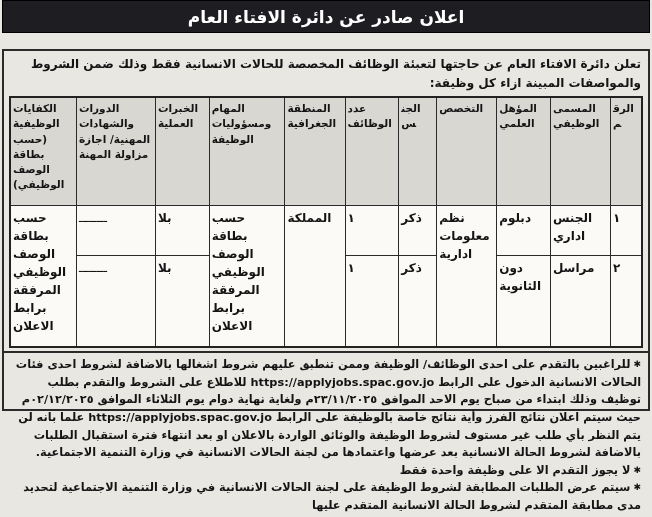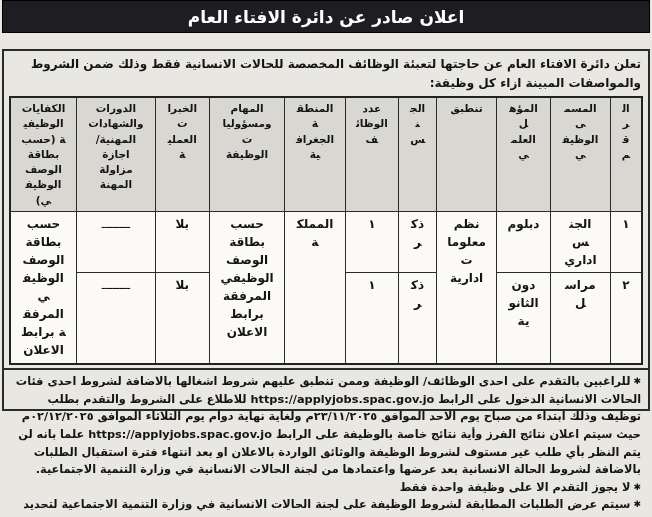--- a/index.html
+++ b/index.html
@@ -40,22 +40,22 @@
   table.jobs {
     width: calc(100% - 10px);
     margin: 2px 5px 3px 5px;
     border-collapse: collapse;
     table-layout: fixed;
     background: #fbfaf7;
     border: 2px solid #222;
   }
   table.jobs th, table.jobs td {
     border: 1.5px solid #2a2a2a;
-    padding: 3px 10px;
-    text-align: center;
+    padding: 3px 2px;
+    text-align: left;
     vertical-align: top;
     font-weight: bold;
     word-wrap: break-word;
   }
   table.jobs th {
     background: #d9d7d1;
     font-size: 10.5px;
     line-height: 1.45;
     height: 108px;
   }
@@ -107,21 +107,21 @@
         <col style="width:12%">
         <col style="width:8.5%">
         <col style="width:12.5%">
         <col style="width:10.5%">
       </colgroup>
       <thead>
         <tr>
           <th>الرقم</th>
           <th>المسمى الوظيفي</th>
           <th>المؤهل العلمي</th>
-          <th>تنطبق</th>
+          <th>التخصص</th>
           <th>الجنس</th>
           <th>عدد الوظائف</th>
           <th>المنطقة الجغرافية</th>
           <th>المهام ومسؤوليات الوظيفة</th>
           <th>الخبرات العملية</th>
           <th>الدورات والشهادات المهنية/ اجازة مزاولة المهنة</th>
           <th>الكفايات الوظيفية (حسب بطاقة الوصف الوظيفي)</th>
         </tr>
       </thead>
       <tbody>

